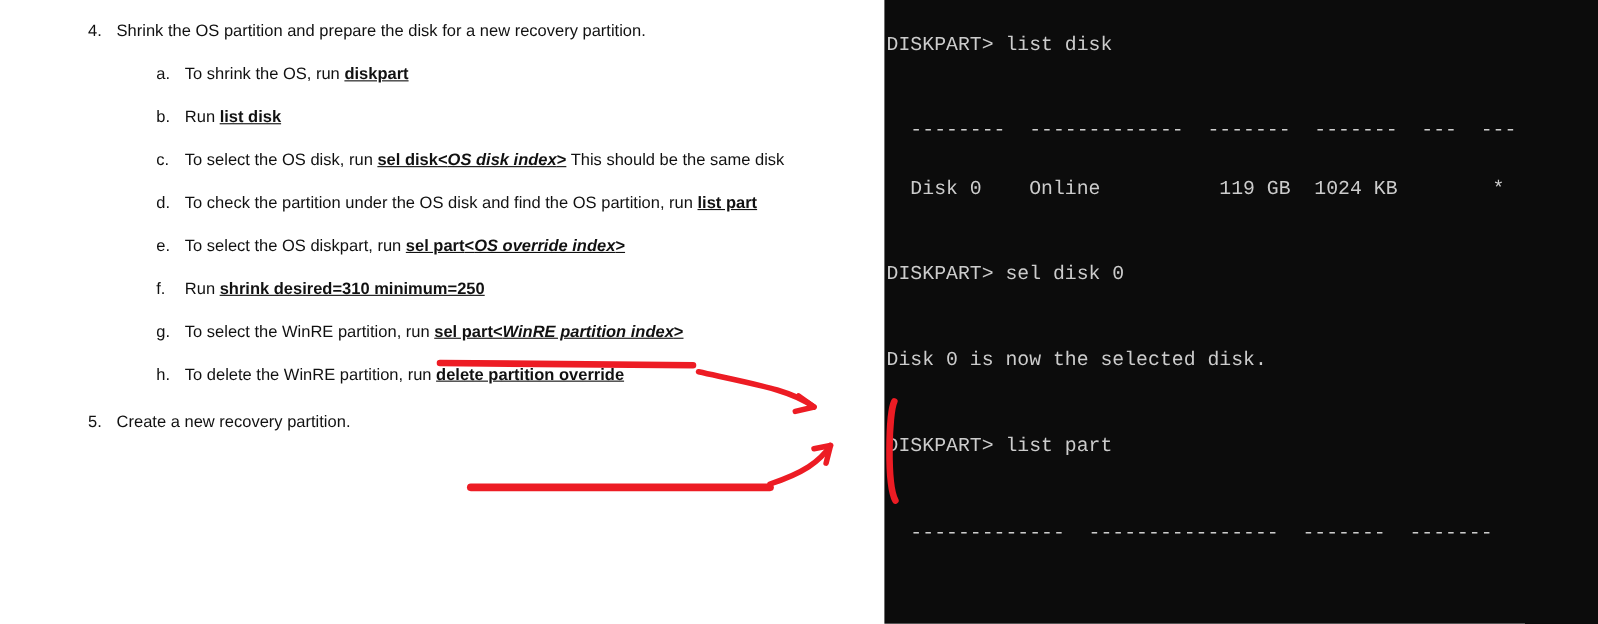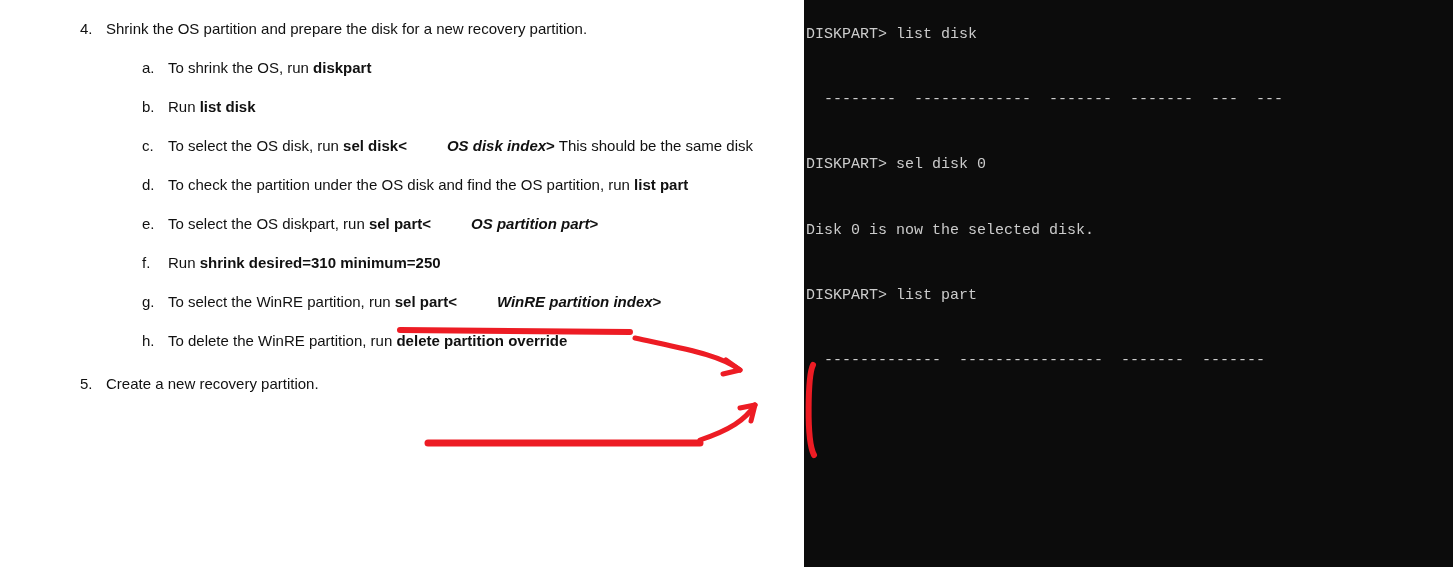--- a/index.html
+++ b/index.html
@@ -22,35 +22,35 @@
   .left-pane {
     width: 804px;
     padding: 20px 10px 20px 80px;
     position: relative;
   }
   .right-pane {
     flex: 1;
     background: #0c0c0c;
     color: #cccccc;
     font-family: "Consolas", "Courier New", monospace;
-    font-size: 15px;
+    font-size: 18px;
     padding: 2px 2px;
     white-space: pre;
     line-height: 1.45;
     position: relative;
     overflow: hidden;
   }
   ol.main { list-style: none; padding-left: 0; margin: 0; }
   ol.main > li { margin-bottom: 26px; position: relative; padding-left: 26px; }
   ol.main > li > .num { position: absolute; left: 0; }
   ol.sub { list-style: none; padding-left: 36px; margin-top: 22px; }
   ol.sub > li { margin-bottom: 22px; position: relative; padding-left: 26px; }
   ol.sub > li > .num { position: absolute; left: 0; }
-  b { font-weight: 600; }
-  i { font-style: italic; margin-left: 40px; }
+  b { font-weight: 600; text-decoration: underline; }
+  i { font-style: italic; }
   .annotation-svg {
     position: absolute;
     top: 0; left: 0;
     pointer-events: none;
   }
   .term-line { display: block; }
 </style>
 </head>
 <body>
 
@@ -72,21 +72,21 @@
           <li>
             <span class="num">c.</span>
             <span>To select the OS disk, run </span><b>sel disk</b><b>&lt;</b><b><i>OS disk index</i></b><b>&gt;</b><span>  This should be the same disk</span>
           </li>
           <li>
             <span class="num">d.</span>
             <span>To check the partition under the OS disk and find the OS partition, run </span><b>list part</b>
           </li>
           <li>
             <span class="num">e.</span>
-            <span>To select the OS diskpart, run </span><b>sel part</b><b>&lt;</b><b><i>OS partition part</i></b><b>&gt;</b>
+            <span>To select the OS diskpart, run </span><b>sel part</b><b>&lt;</b><b><i>OS override index</i></b><b>&gt;</b>
           </li>
           <li>
             <span class="num">f.</span>
             <span>Run </span><b>shrink desired=310 minimum=250</b>
           </li>
           <li>
             <span class="num">g.</span>
             <span>To select the WinRE partition, run </span><b>sel part</b><b>&lt;</b><b><i>WinRE partition index</i></b><b>&gt;</b>
           </li>
           <li>
@@ -99,20 +99,21 @@
         <span class="num">5.</span>
         <span>Create a new recovery partition.</span>
       </li>
     </ol>
   </div>
 
   <div class="right-pane">
 <span class="term-line">DISKPART&gt; list disk</span>
 <span class="term-line"></span>
 <span class="term-line">  --------  -------------  -------  -------  ---  ---</span>
+<span class="term-line">  Disk 0    Online          119 GB  1024 KB        *</span>
 <span class="term-line"></span>
 <span class="term-line">DISKPART&gt; sel disk 0</span>
 <span class="term-line"></span>
 <span class="term-line">Disk 0 is now the selected disk.</span>
 <span class="term-line"></span>
 <span class="term-line">DISKPART&gt; list part</span>
 <span class="term-line"></span>
 <span class="term-line">  -------------  ----------------  -------  -------</span>
 
 

